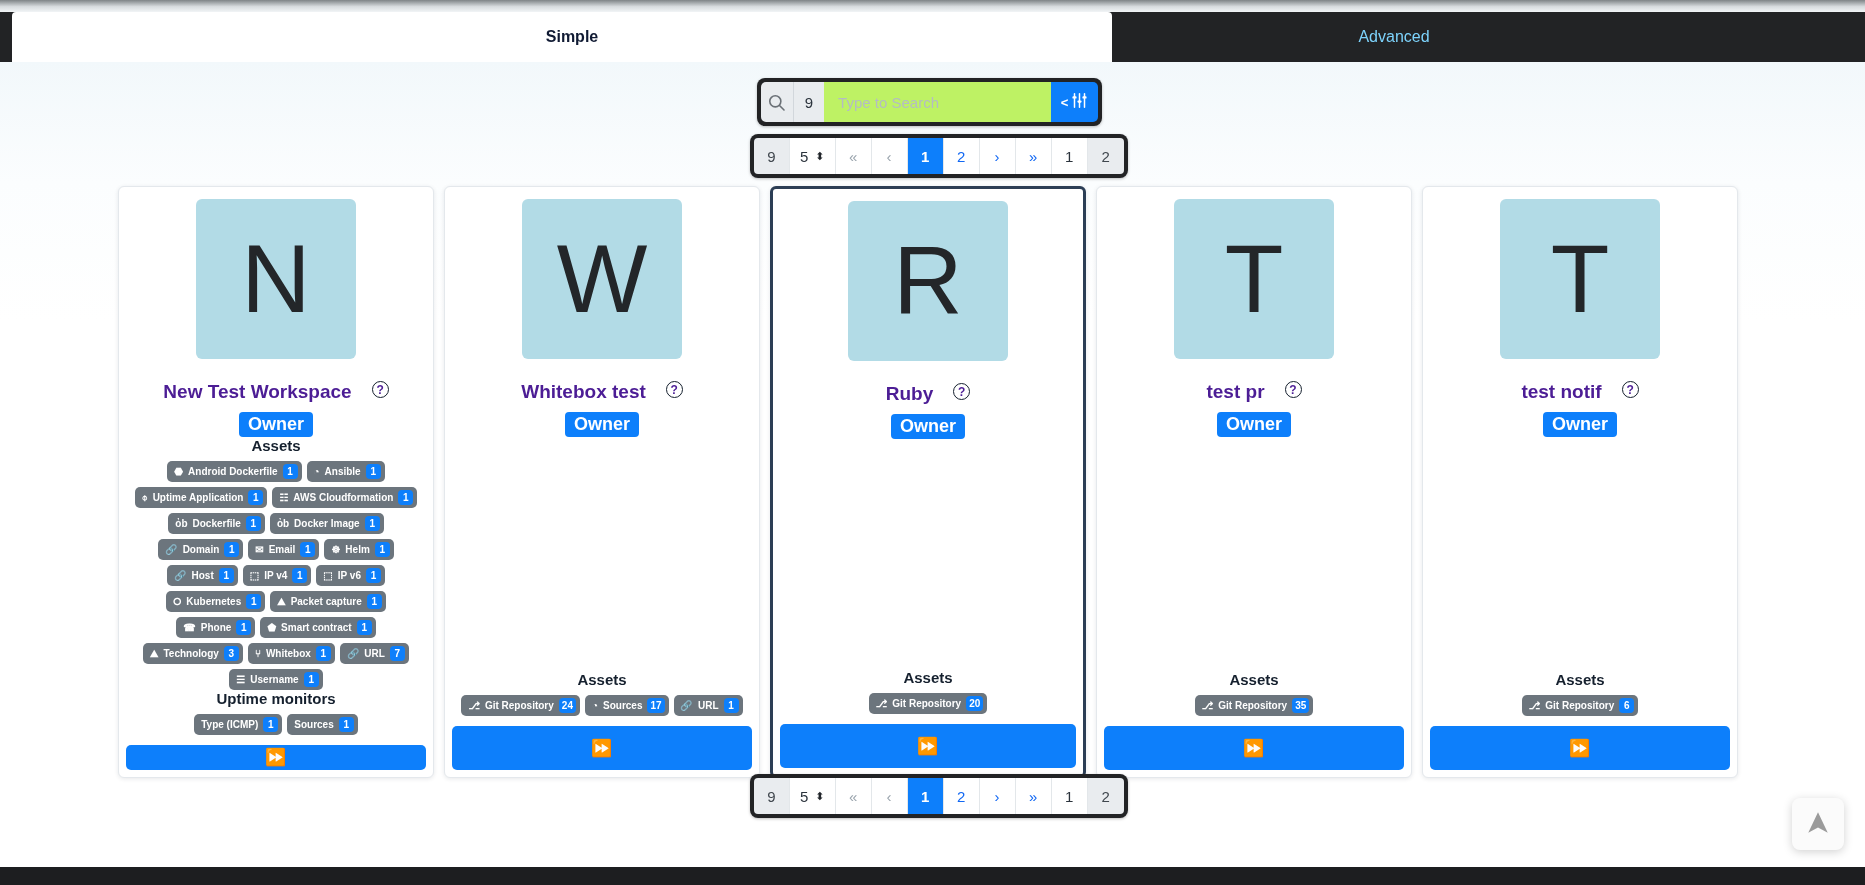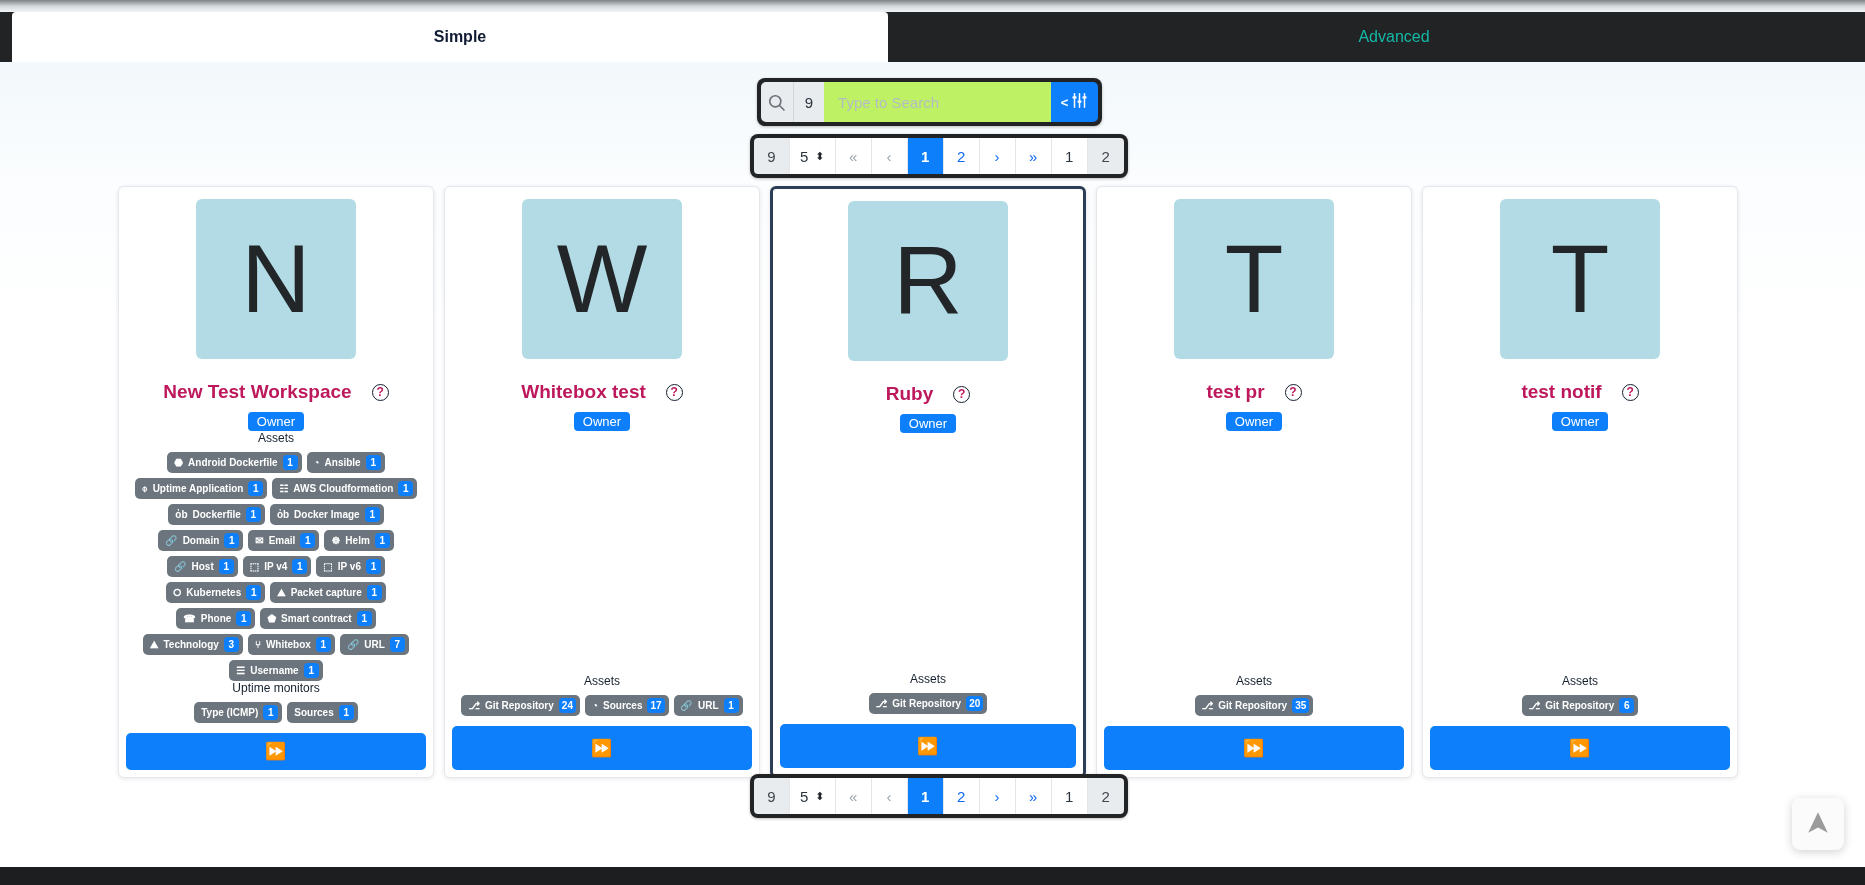--- a/index.html
+++ b/index.html
@@ -11,23 +11,23 @@
   }
   #app { position: relative; width: 1865px; height: 885px; background: #f7fbfd; }
 
   
   .top-strip { position: absolute; left: 0; top: 0; width: 1865px; height: 12px;
                background: linear-gradient(#7f8487, #d8dcdf 55%, #f1f4f6); }
   .tabbar { position: absolute; left: 0; top: 12px; width: 1865px; height: 50px;
             background: #222325; }
   .tab { position: absolute; top: 0; height: 50px; display: flex;
          align-items: center; justify-content: center; font-size: 16px; }
-  .tab-simple { left: 12px; width: 876px; background: #ffffff; color: #101a33;
+  .tab-simple { left: 12px; width: 1100px; background: #ffffff; color: #101a33;
                 border-radius: 4px 4px 0 0; font-weight: 700; padding-left: 20px; }
-  .tab-advanced { left: 934px; width: 920px; background: transparent; color: #14b8a6;
+  .tab-advanced { left: 934px; width: 920px; background: transparent; color: #7dd3fc;
                   font-weight: 400; }
 
   
   .page { position: absolute; left: 0; top: 62px; width: 1865px; height: 805px;
           background: linear-gradient(180deg,#f2f8fb 0%, #fbfdfe 120px, #ffffff 260px); }
 
   
   .searchwrap { position: absolute; left: 757px; top: 16px; width: 345px; }
   .searchbar {
     height: 48px; background: #222325; border-radius: 8px; padding: 4px;
@@ -67,28 +67,28 @@
            display: flex; gap: 10px; }
   .card { width: 316px; background: #ffffff; border: 1px solid #e4e8ec;
           border-radius: 6px; box-shadow: 0 1px 4px rgba(20,30,50,.10);
           display: flex; flex-direction: column; height: 592px; overflow: hidden; }
   .card.selected { border: 3px solid #2c3e55; }
   .card-body { flex: 1; display: flex; flex-direction: column; align-items: center;
                padding: 12px 10px 0; position: relative; }
   .avatar { width: 160px; height: 160px; background: #b2dbe6; border-radius: 6px;
             display: flex; align-items: center; justify-content: center;
             font-size: 96px; color: #232629; font-weight: 400; line-height: 1; }
-  .ws-title { margin-top: 22px; font-size: 19px; font-weight: 700; color: #be185d;
-              display: flex; align-items: center; gap: 20px; }
+  .ws-title { margin-top: 22px; font-size: 19px; font-weight: 700; color: #4c1d95;
+              display: flex; gap: 20px; }
   .qmark { display: inline-flex; align-items: center; justify-content: center;
            width: 17px; height: 17px; border: 1.6px solid #15202e; border-radius: 50%;
            font-size: 12px; font-weight: 700; line-height: 1; }
-  .role-badge { margin-top: 9px; background: #0d7ffb; color: #fff; font-size: 13px;
-                font-weight: 400; border-radius: 4px; padding: 2px 9px; }
-  .section-title { font-size: 12px; font-weight: 400; color: #15202e; }
+  .role-badge { margin-top: 9px; background: #0d7ffb; color: #fff; font-size: 18px;
+                font-weight: 700; border-radius: 4px; padding: 2px 9px; }
+  .section-title { font-size: 15px; font-weight: 700; color: #15202e; }
   .tags { display: flex; flex-wrap: wrap; gap: 5px; justify-content: center;
           width: 100%; margin-top: 7px; }
   .tag { display: inline-flex; align-items: center; gap: 5px; background: #6c757d;
          color: #ffffff; border-radius: 5px; padding: 3px 4px 3px 7px;
          font-size: 10px; font-weight: 700; white-space: nowrap; cursor: pointer; }
   .tag .ico { font-size: 10px; line-height: 1; }
   .tag .cnt { background: #0d7ffb; color: #fff; border-radius: 4px;
               min-width: 15px; height: 15px; display: inline-flex;
               align-items: center; justify-content: center; font-size: 10px; padding: 0 3px; }
   .assets-block { width: 100%; display: flex; flex-direction: column;

